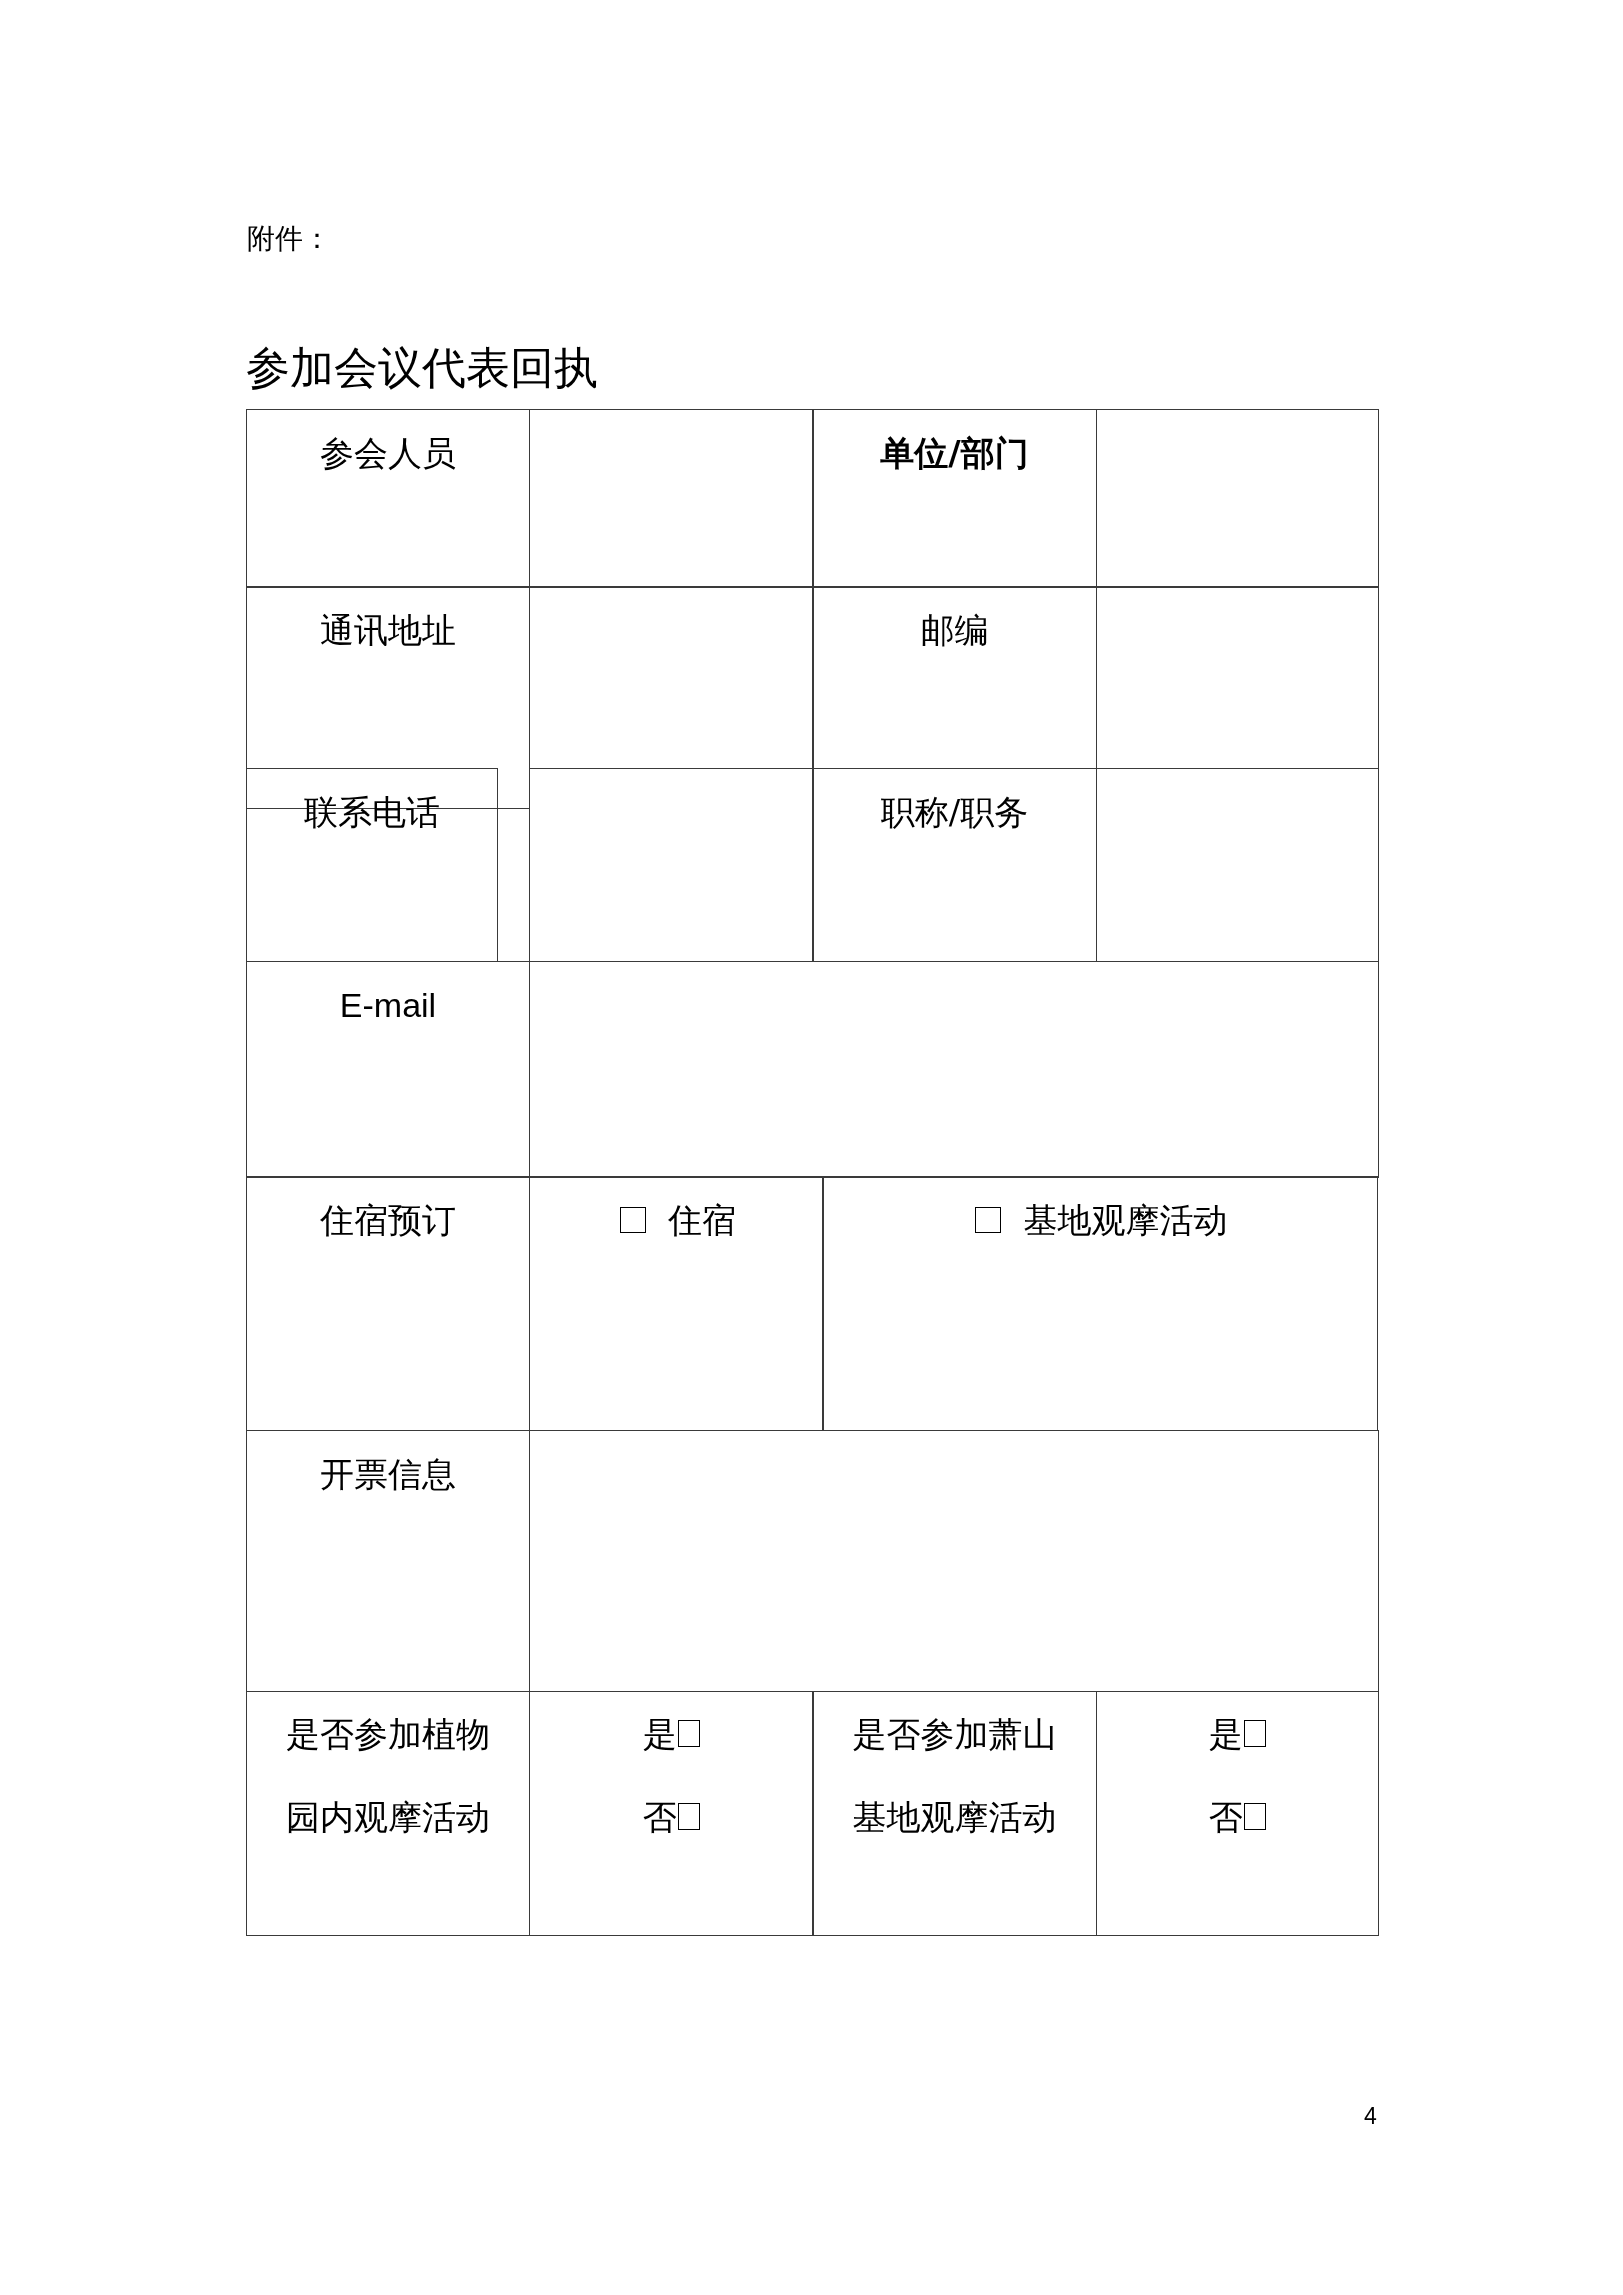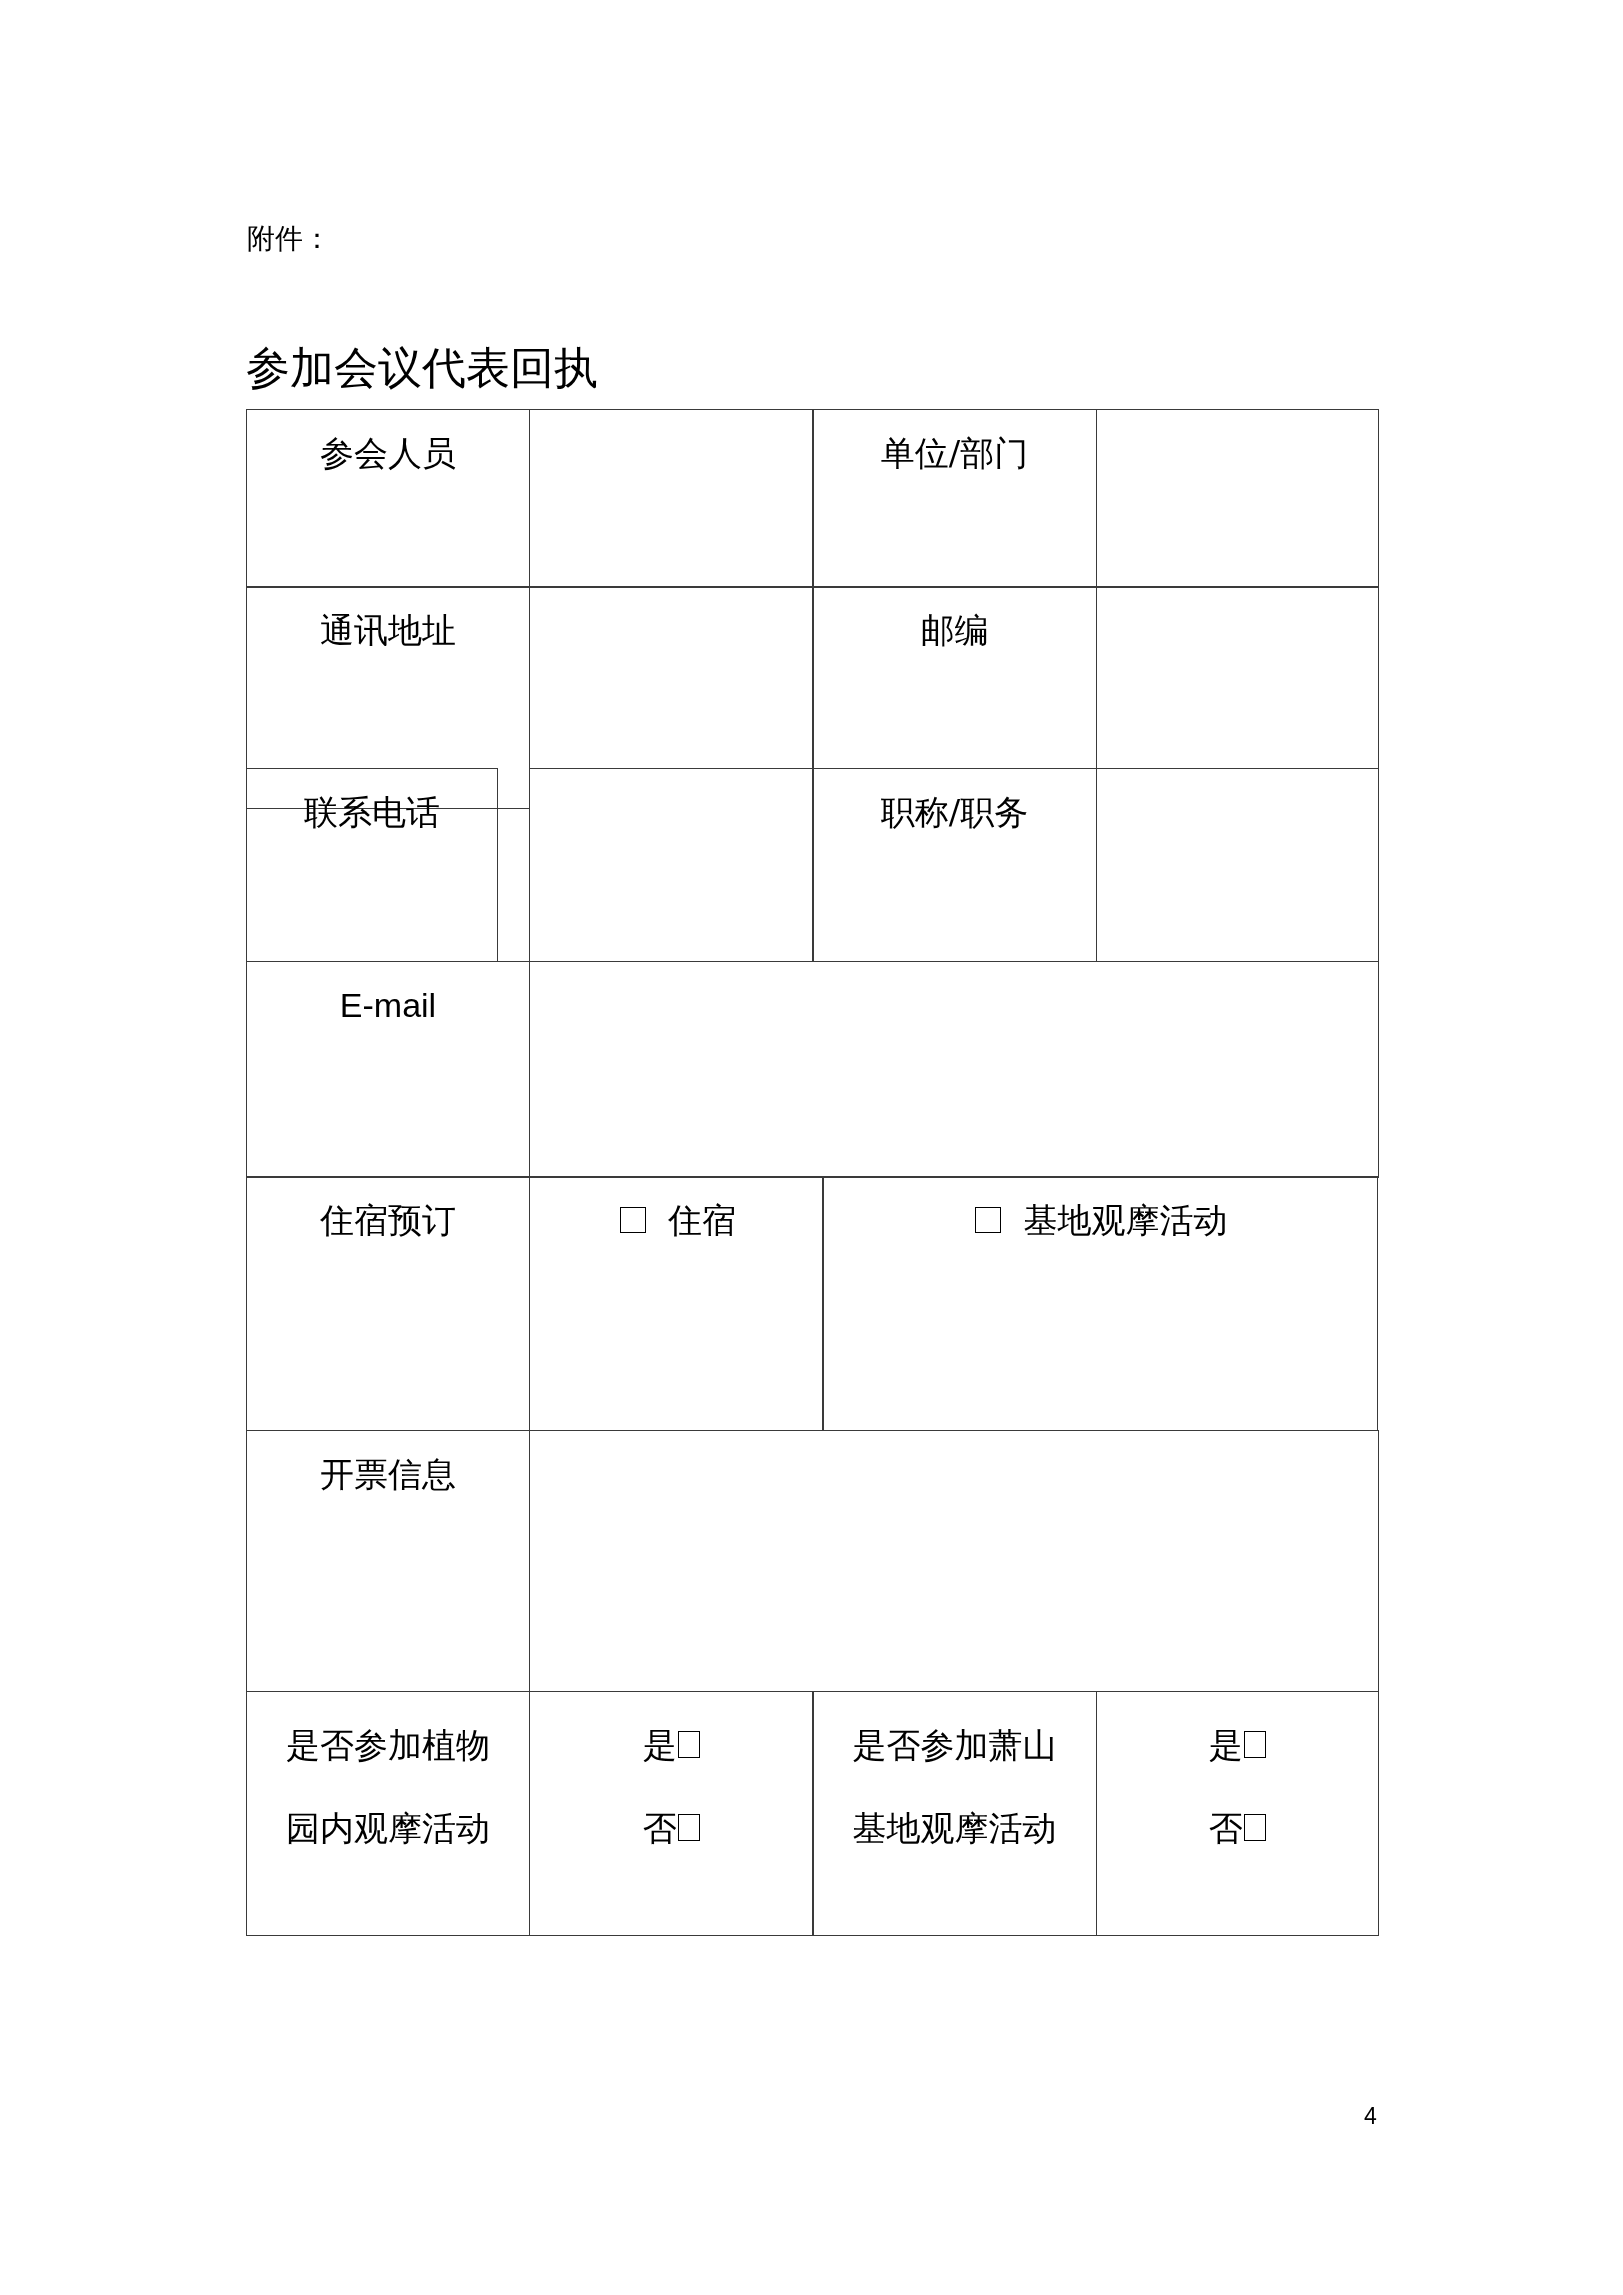--- a/index.html
+++ b/index.html
@@ -6,42 +6,42 @@
   body { width:1623px; height:2295px; position:relative; overflow:hidden;
          font-family: "DejaVu Serif", "Liberation Serif", serif; color:#000; }
   .attach { position:absolute; left:247px; top:213px; font-size:28px; line-height:52px;
             font-family:"DejaVu Sans","Liberation Sans",sans-serif; }
   .title { position:absolute; left:246px; width:1132px; top:342px; text-align:left;
            font-size:44px; line-height:52px; font-family:"DejaVu Sans","Liberation Sans",sans-serif; }
   .grid { position:absolute; left:246px; top:409px; width:1132px; height:1527px; }
   .cell { position:absolute; box-sizing:border-box; border:1.3px solid #3a3a3a;
           text-align:center; font-size:34px; line-height:42px; padding-top:22px; }
   .cell .ln { display:block; }
-  .cell.multi { line-height:83px; padding-top:12px; }
+  .cell.multi { line-height:83px; padding-top:1px; }
   .latin { font-family:"Liberation Sans","DejaVu Sans",sans-serif; font-size:34px; }
   .cb { display:inline-block; width:26px; height:26px; border:1.3px solid #000; box-sizing:border-box;
         vertical-align:-1.3px; margin:0 2.6px; }
   .cb.sm { width:22px; height:27.5px; margin:0 0 0 1.3px; }
   .opt { display:inline-flex; align-items:center; gap:19.6px; }
   .pageno { position:absolute; left:1364px; top:2102px; font-size:23px; line-height:29px;
             font-family:"Liberation Sans","DejaVu Sans",sans-serif; }
 </style>
 </head>
 <body>
 
 <div class="attach">附件：</div>
 <div class="title">参加会议代表回执</div>
 
 <div class="grid">
 
   <div class="cell" style="left:0;top:0;width:284px;height:179px;">
     <span>参会人员</span>
   </div>
   <div class="cell" style="left:283px;top:0;width:285px;height:179px;"></div>
-  <div class="cell" style="left:566px;top:0;width:285px;height:179px;">
+  <div class="cell" style="left:566px;top:0;width:285px;height:179px;font-weight:bold;">
     <span>单位/部门</span>
   </div>
   <div class="cell" style="left:850px;top:0;width:283px;height:179px;"></div>
 
   <div class="cell" style="left:0;top:177px;width:284px;height:223px;">
     <span>通讯地址</span>
   </div>
   <div class="cell" style="left:283px;top:177px;width:285px;height:183px;"></div>
   <div class="cell" style="left:566px;top:177px;width:285px;height:183px;">
     <span>邮编</span>

